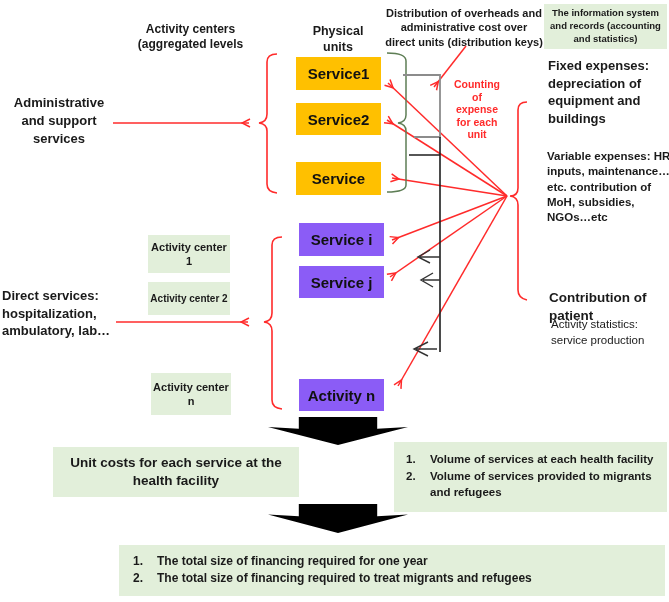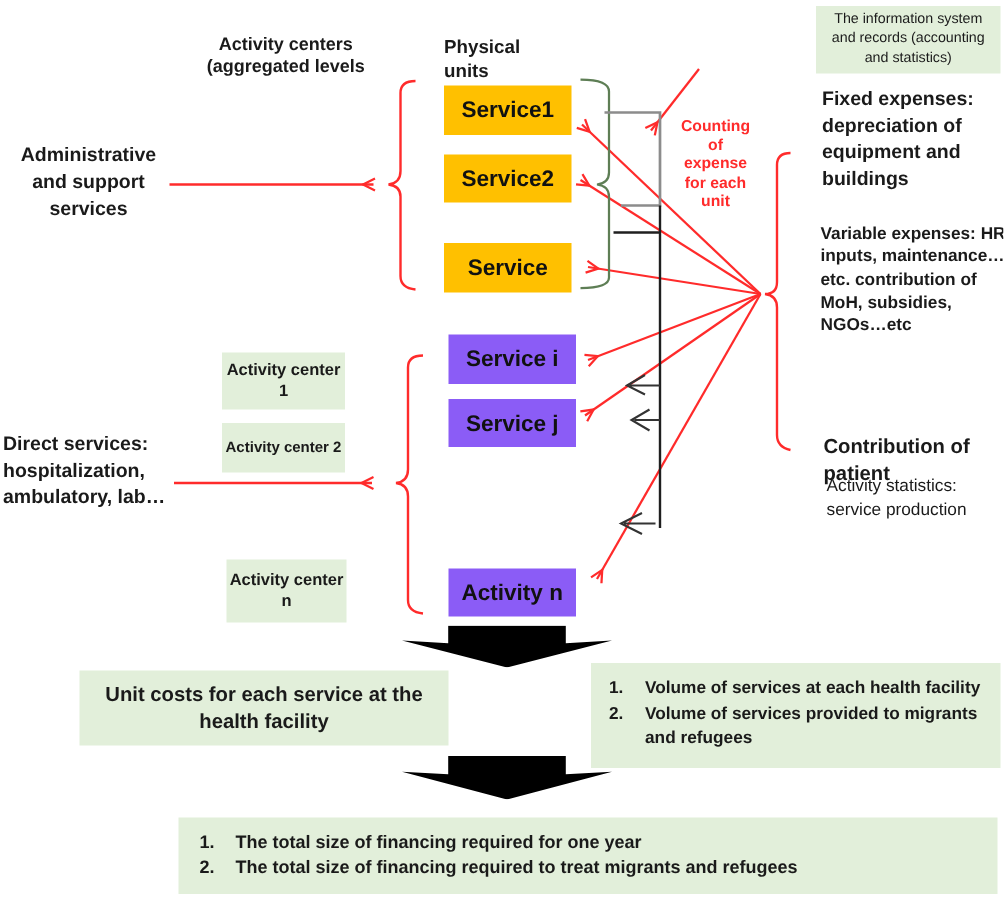--- a/index.html
+++ b/index.html
@@ -4,26 +4,26 @@
 <style>
   html,body{margin:0;padding:0;background:#fff;}
   #stage{
     position:relative;width:669px;height:602px;background:#ffffff;
     font-family:"Liberation Sans",sans-serif;color:#1a1a1a;overflow:hidden;
   }
   .abs{position:absolute;font-weight:bold;}
   
   .hdr{font-weight:bold;font-size:12px;line-height:1.25;}
   #hdr-activity{left:118px;top:22px;width:145px;text-align:center;}
-  #hdr-physical{left:296px;top:24px;width:84px;text-align:left;font-size:12.5px;}
+  #hdr-physical{left:296px;top:24px;width:84px;text-align:center;font-size:12.5px;}
   #hdr-distribution{left:378px;top:6px;width:172px;text-align:center;font-size:11px;line-height:1.3;}
   
   .greenbox{background:#E2EFDA;}
   #box-info{left:544px;top:4px;width:123px;height:45px;display:flex;align-items:center;
-    font-size:9.5px;font-weight:normal;text-align:center;line-height:1.35;padding:2px 4px;box-sizing:border-box;}
+    font-size:9.5px;font-weight:bold;text-align:center;line-height:1.35;padding:2px 4px;box-sizing:border-box;}
   
   #lbl-admin{left:5px;top:94px;width:108px;text-align:center;font-weight:bold;font-size:13px;line-height:1.4;}
   #lbl-direct{left:2px;top:287px;width:118px;font-weight:bold;font-size:13px;line-height:1.35;}
   
   .svc{width:85px;height:32px;display:flex;align-items:center;justify-content:center;
     font-size:15px;color:#111;z-index:2;}
   .svc-o{background:#FFC000;left:296px;}
   .svc-b{background:#8b5cf6;left:299px;}
   #svc1{top:57px;height:33px;} #svc2{top:103px;} #svc3{top:162px;height:33px;}
   #svci{top:223px;height:33px;} #svcj{top:266px;} #svcn{top:379px;}
@@ -58,20 +58,25 @@
   
   #overlay{position:absolute;left:0;top:0;width:669px;height:602px;z-index:5;pointer-events:none;}
 </style>
 </head>
 <body>
 
 <div id="stage">
 
   <div class="abs hdr" id="hdr-activity">Activity centers (aggregated levels</div>
   <div class="abs hdr" id="hdr-physical">Physical units</div>
+  <div class="abs hdr" id="hdr-distribution">
+    <div>Distribution of overheads and</div>
+    <div>administrative cost over</div>
+    <div>direct units (distribution keys)</div>
+  </div>
   <div class="abs greenbox" id="box-info">
     <span>The information system and records (accounting and statistics)</span>
   </div>
 
   <div class="abs" id="lbl-admin">Administrative and support services</div>
   <div class="abs" id="lbl-direct">Direct services: hospitalization, ambulatory, lab…</div>
 
   <div class="abs svc svc-o" id="svc1">Service1</div>
   <div class="abs svc svc-o" id="svc2">Service2</div>
   <div class="abs svc svc-o" id="svc3">Service</div>

